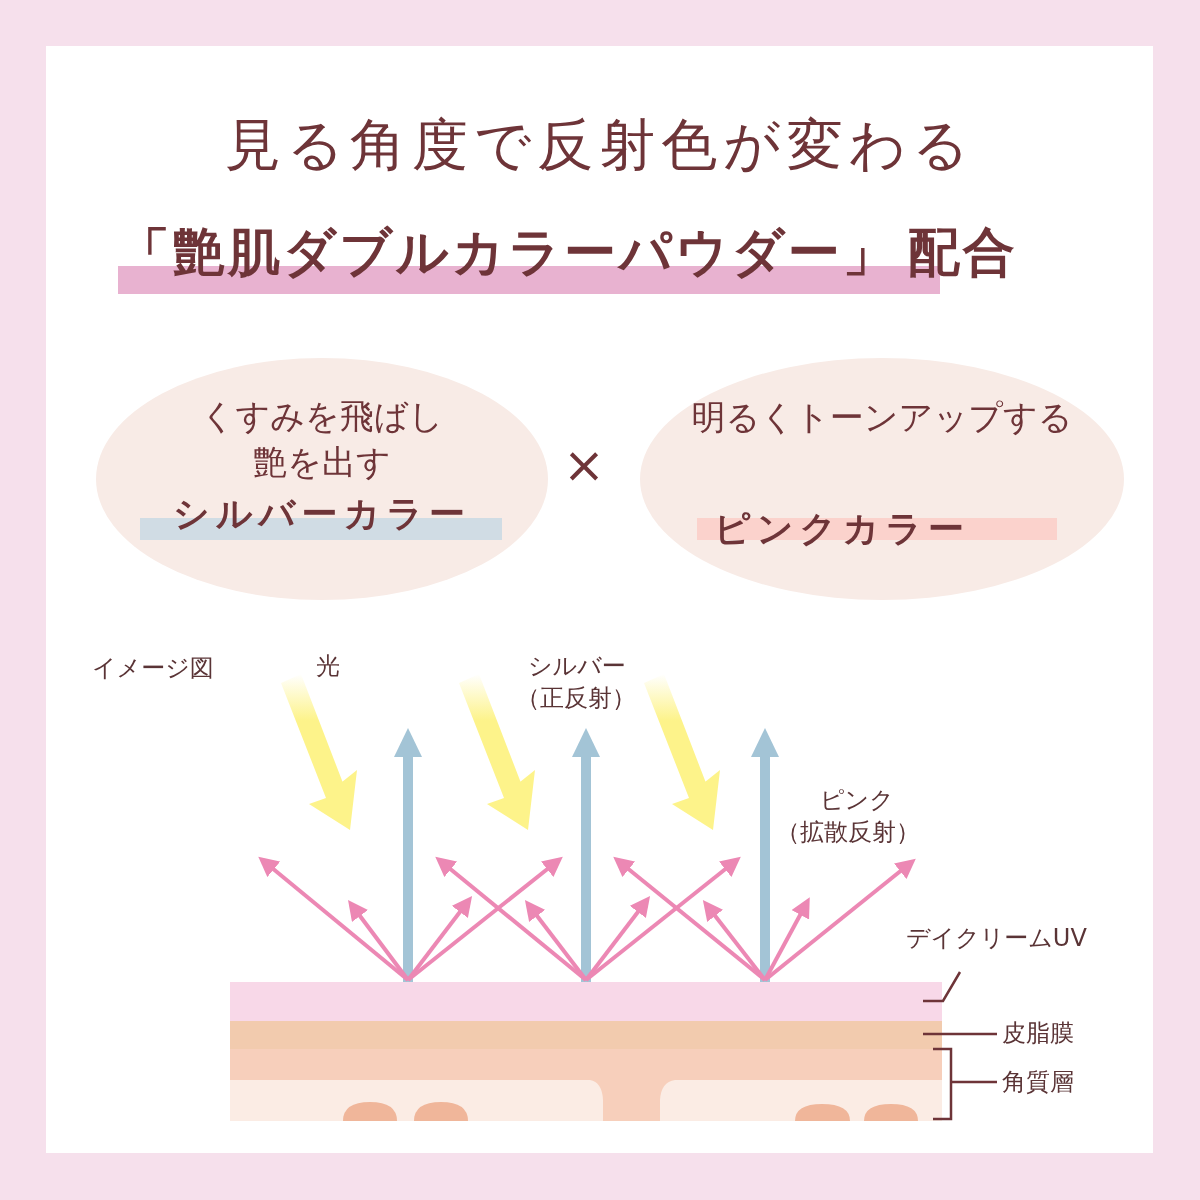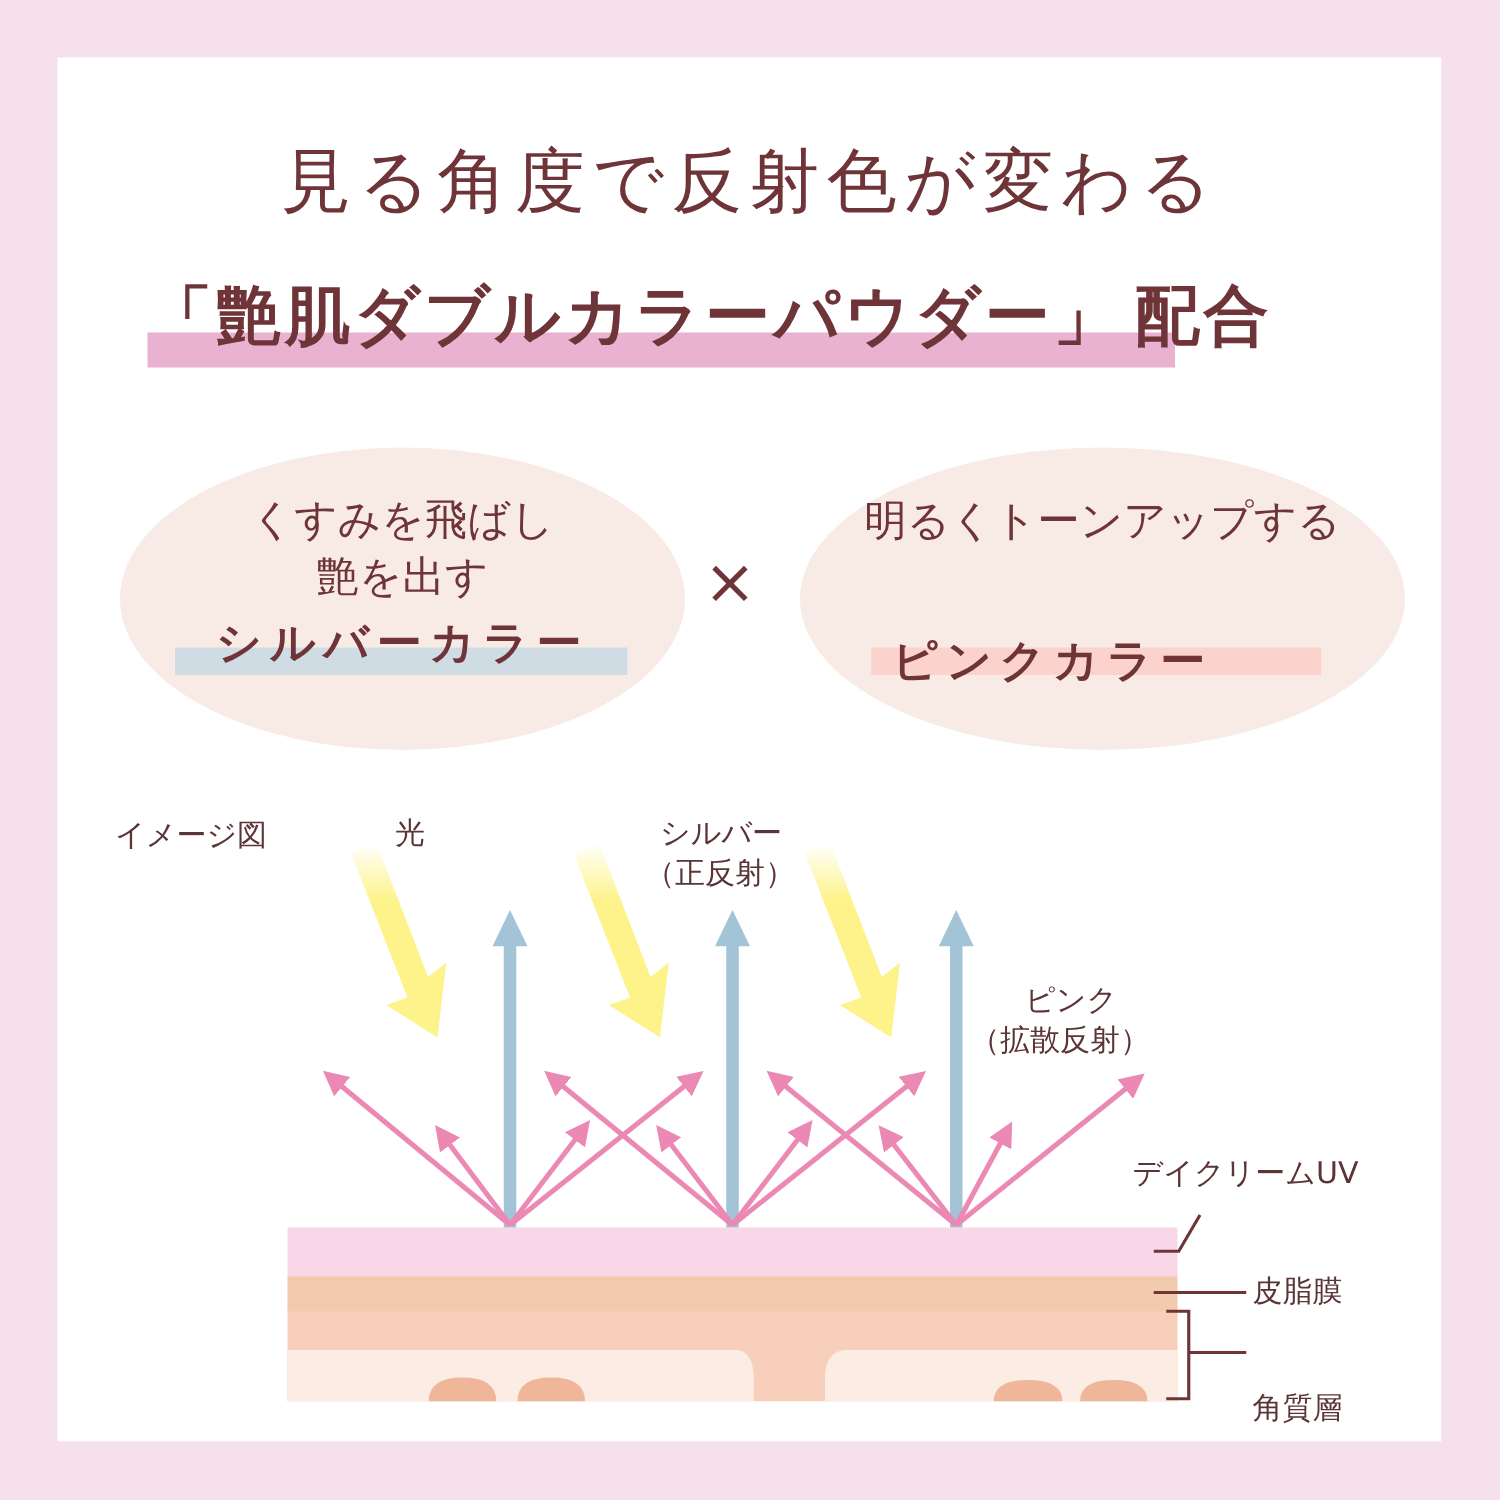--- a/index.html
+++ b/index.html
@@ -128,13 +128,13 @@
 </svg>
 
 <div class="lbl" style="left:92px;top:652px;">イメージ図</div>
 <div class="lbl" style="left:316px;top:650px;">光</div>
 <div class="lbl" style="left:528px;top:650px;">シルバー</div>
 <div class="lbl" style="left:516px;top:682px;">（正反射）</div>
 <div class="lbl" style="left:820px;top:784px;text-align:right;">ピンク</div>
 <div class="lbl" style="left:776px;top:816px;">（拡散反射）</div>
 <div class="lbl" style="left:906px;top:922px;">デイクリームUV</div>
 <div class="lbl" style="left:1002px;top:1017px;">皮脂膜</div>
-<div class="lbl" style="left:1002px;top:1066px;margin-top:44px;">角質層</div>
+<div class="lbl" style="left:1002px;top:1066px;">角質層</div>
 
 </body></html>

